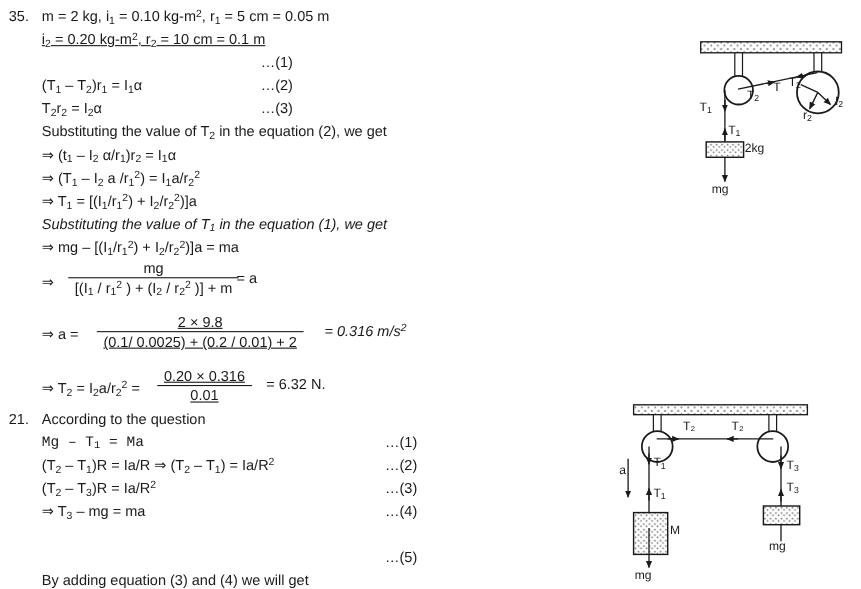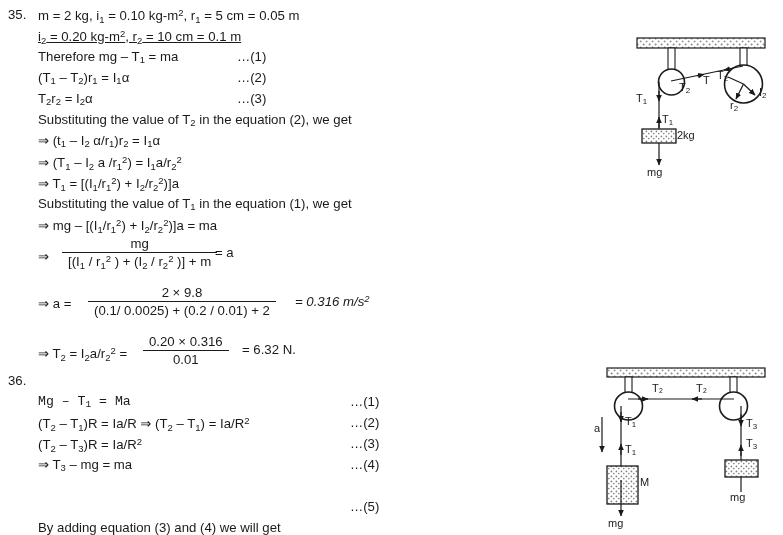--- a/index.html
+++ b/index.html
@@ -97,23 +97,20 @@
     <span class="num" style="left:8px; top:8px;">35.</span>
 
     <span class="row" style="left:38px; top:8px;">
       m = 2 kg, i<sub>1</sub> = 0.10 kg-m<sup>2</sup>, r<sub>1</sub> = 5 cm = 0.05 m
     </span>
 
     <span class="row" style="left:38px; top:29px;text-decoration:underline;">
       i<sub>2</sub> = 0.20 kg-m<sup>2</sup>, r<sub>2</sub> = 10 cm = 0.1 m
     </span>
 
-    <span class="row" style="left:38px; top:50px;">
-      Therefore mg – T<sub>1</sub> = ma
-    </span>
     <span class="eqn" style="left:237px; top:50px;">…(1)</span>
 
     <span class="row" style="left:38px; top:71px;">
       (T<sub>1</sub> – T<sub>2</sub>)r<sub>1</sub> = I<sub>1</sub>α
     </span>
     <span class="eqn" style="left:237px; top:71px;">…(2)</span>
 
     <span class="row" style="left:38px; top:92px;">
       T<sub>2</sub>r<sub>2</sub> = I<sub>2</sub>α
     </span>
@@ -128,62 +125,63 @@
     </span>
 
     <span class="row" style="left:38px; top:155px;">
       ⇒ (T<sub>1</sub> – I<sub>2</sub> a /r<sub>1</sub><sup>2</sup>) = I<sub>1</sub>a/r<sub>2</sub><sup>2</sup>
     </span>
 
     <span class="row" style="left:38px; top:176px;">
       ⇒ T<sub>1</sub> = [(I<sub>1</sub>/r<sub>1</sub><sup>2</sup>) + I<sub>2</sub>/r<sub>2</sub><sup>2</sup>)]a
     </span>
 
-    <span class="row" style="left:38px; top:197px;">
+    <span class="row" style="left:38px; top:197px;font-style:italic;">
       Substituting the value of T<sub>1</sub> in the equation (1), we get
     </span>
 
     <span class="row" style="left:38px; top:218px;">
       ⇒ mg – [(I<sub>1</sub>/r<sub>1</sub><sup>2</sup>) + I<sub>2</sub>/r<sub>2</sub><sup>2</sup>)]a = ma
     </span>
 
     <span class="row" style="left:38px; top:250px;">⇒</span>
     <span class="frac" style="left:62px; top:236px;">
       <span class="top">mg</span>
       <span class="bar"></span>
       <span class="bot">
         [(I<sub>1</sub> / r<sub>1</sub><sup>2</sup> ) + (I<sub>2</sub> / r<sub>2</sub><sup>2</sup> )] + m
       </span>
     </span>
     <span class="row" style="left:215px; top:246px;">= a</span>
 
     <span class="row" style="left:38px; top:297px;">⇒ a =</span>
-    <span class="frac" style="left:88px; top:285px;">
+    <span class="frac" style="left:88px; top:285px;text-decoration:underline;">
       <span class="top">2 × 9.8</span>
       <span class="bar"></span>
       <span class="bot">
         (0.1/ 0.0025) + (0.2 / 0.01) + 2
       </span>
     </span>
     <span class="row" style="left:295px; top:294px;font-style:italic;">
       = 0.316 m/s<sup>2</sup>
     </span>
 
     <span class="row" style="left:38px; top:346px;">
       ⇒ T<sub>2</sub> = I<sub>2</sub>a/r<sub>2</sub><sup>2</sup> =
     </span>
-    <span class="frac" style="left:143px; top:334px;">
+    <span class="frac" style="left:143px; top:334px;text-decoration:underline;">
       <span class="top">0.20 × 0.316</span>
       <span class="bar"></span>
       <span class="bot">0.01</span>
     </span>
     <span class="row" style="left:242px; top:343px;">= 6.32 N.</span>
 
-    <span class="num" style="left:8px; top:374px;">36.</span>
-
+    <span class="num" style="left:8px; top:374px;">21.</span>
+
+    <span class="row" style="left:38px; top:374px;">According to the question</span>
 
     <span class="row" style="left:38px; top:395px;font-family:Liberation Mono, monospace;">
       Mg – T<sub>1</sub> = Ma
     </span>
     <span class="eqn" style="left:350px; top:395px;">…(1)</span>
 
     <span class="row" style="left:38px; top:416px;">
       (T<sub>2</sub> – T<sub>1</sub>)R = Ia/R ⇒ (T<sub>2</sub> – T<sub>1</sub>) = Ia/R<sup>2</sup>
     </span>
     <span class="eqn" style="left:350px; top:416px;">…(2)</span>
@@ -275,21 +273,21 @@
     <span class="lbl" style="left:103px; top:50px;">T</span>
     <span class="lbl" style="left:117px; top:45px;">T<sub>2</sub></span>
     <span class="lbl" style="left:159px; top:62px;">I<sub>2</sub></span>
     <span class="lbl" style="left:130px; top:75px;">r<sub>2</sub></span>
     <span class="lbl" style="left:36px; top:68px;">T<sub>1</sub></span>
     <span class="lbl" style="left:62px; top:89px;">T<sub>1</sub></span>
     <span class="lbl" style="left:77px; top:105px;">2kg</span>
     <span class="lbl" style="left:47px; top:142px;">mg</span>
   </div>
 
-  <div class="diagram" style="left:580px; top:360px; width:203px; height:175px;">
+  <div class="diagram" style="left:549px; top:360px; width:203px; height:175px;">
 
     <svg width="203" height="175" viewBox="0 0 203 175">
       <defs>
         <pattern id="hatchBot" width="6" height="6" patternUnits="userSpaceOnUse">
           <rect width="6" height="6" fill="#ffffff"></rect>
           <circle cx="1.6" cy="1.6" r="1.0" fill="#8a8a8a"></circle>
           <circle cx="4.6" cy="4.4" r="0.9" fill="#8a8a8a"></circle>
         </pattern>
         <pattern id="dotsBlk2" width="5" height="5" patternUnits="userSpaceOnUse">
           <rect width="5" height="5" fill="#ffffff"></rect>

